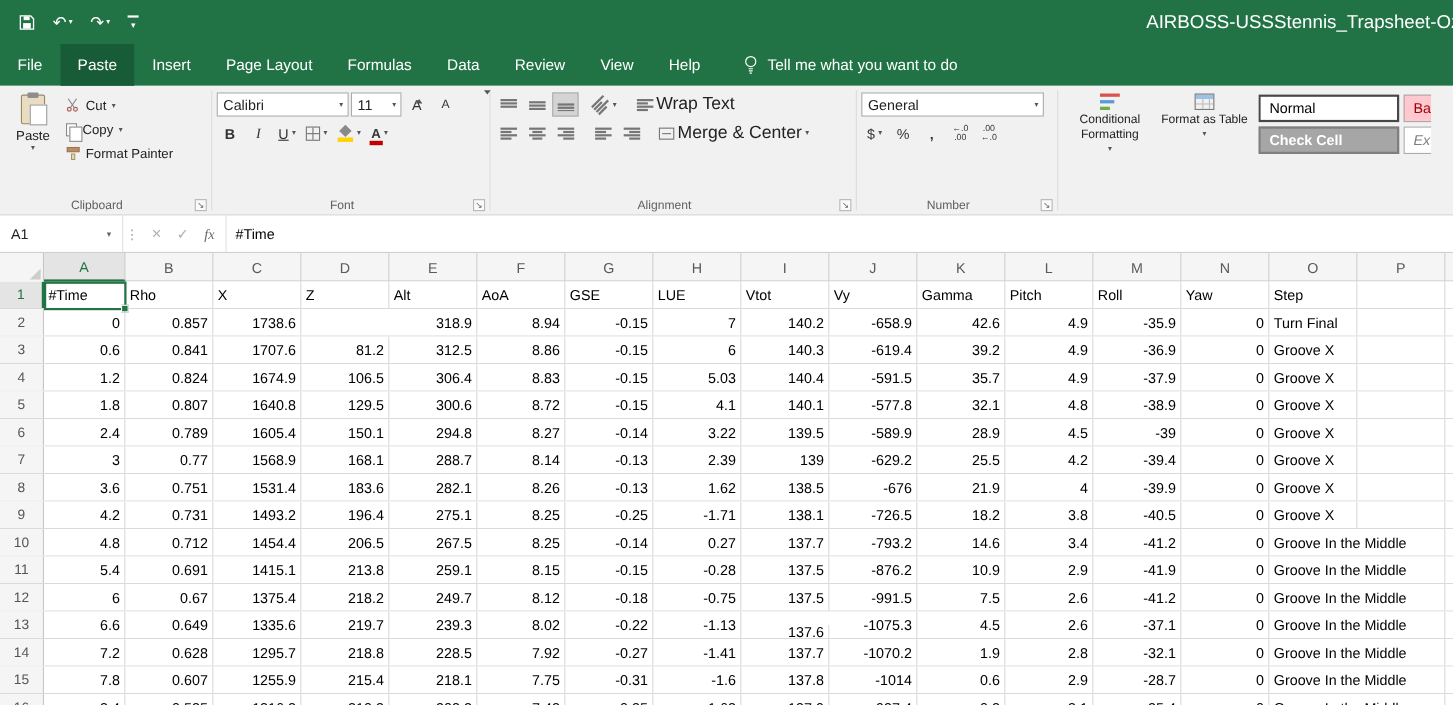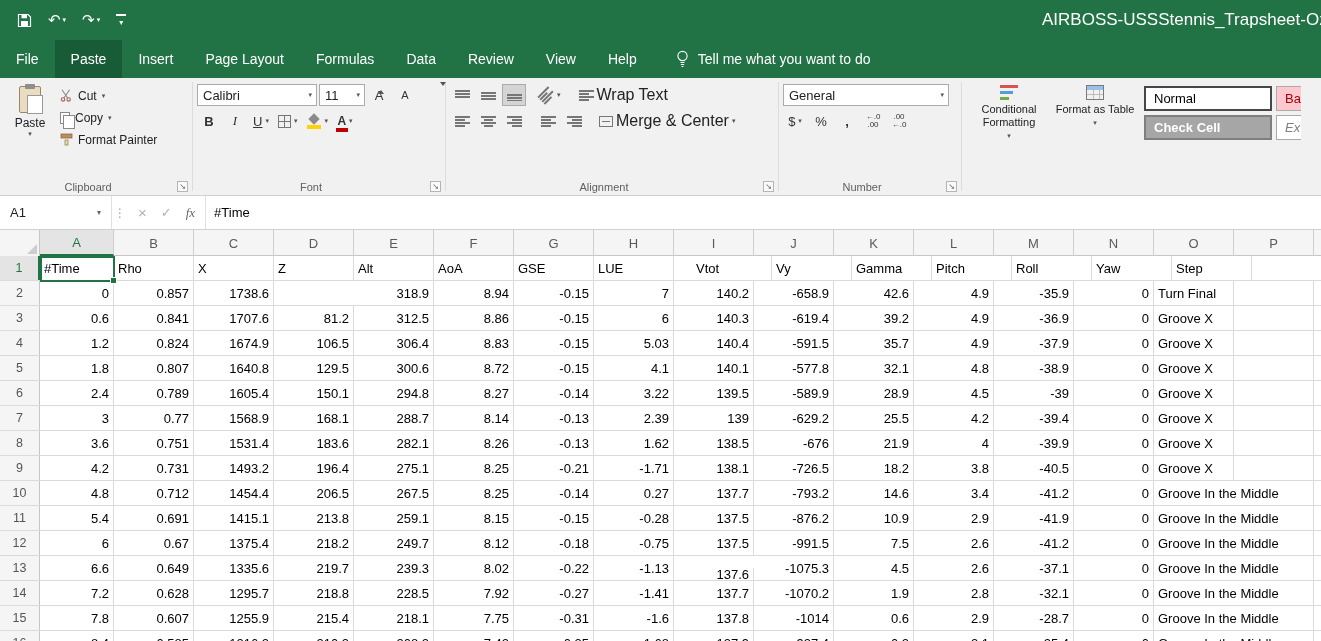--- a/index.html
+++ b/index.html
@@ -430,21 +430,21 @@
       <div class="row">
         <div class="rowno sel">1</div>
         <div class="cell" style="width: 74px;">#Time</div>
         <div class="cell" style="width: 80px;">Rho</div>
         <div class="cell" style="width: 80px;">X</div>
         <div class="cell" style="width: 80px;">Z</div>
         <div class="cell" style="width: 80px;">Alt</div>
         <div class="cell" style="width: 80px;">AoA</div>
         <div class="cell" style="width: 80px;">GSE</div>
         <div class="cell" style="width: 80px;">LUE</div>
-        <div class="cell" style="width: 80px; margin-left: 18px;">Vtot</div>
+        <div class="cell" style="width: 80px;">Vtot</div>
         <div class="cell" style="width: 80px;">Vy</div>
         <div class="cell" style="width: 80px;">Gamma</div>
         <div class="cell" style="width: 80px;">Pitch</div>
         <div class="cell" style="width: 80px;">Roll</div>
         <div class="cell" style="width: 80px;">Yaw</div>
         <div class="cell" style="width: 80px;">Step</div>
         <div class="cell" style="width: 80px;"></div>
       </div>
       <div class="row">
         <div class="rowno">2</div>
@@ -580,21 +580,21 @@
         <div class="cell" style="width: 80px;"></div>
       </div>
       <div class="row">
         <div class="rowno">9</div>
         <div class="cell num" style="width: 74px;">4.2</div>
         <div class="cell num" style="width: 80px;">0.731</div>
         <div class="cell num" style="width: 80px;">1493.2</div>
         <div class="cell num" style="width: 80px;">196.4</div>
         <div class="cell num" style="width: 80px;">275.1</div>
         <div class="cell num" style="width: 80px;">8.25</div>
-        <div class="cell num" style="width: 80px;">-0.21</div>
+        <div class="cell num" style="width: 80px;">-0.25</div>
         <div class="cell num" style="width: 80px;">-1.71</div>
         <div class="cell num" style="width: 80px;">138.1</div>
         <div class="cell num" style="width: 80px;">-726.5</div>
         <div class="cell num" style="width: 80px;">18.2</div>
         <div class="cell num" style="width: 80px;">3.8</div>
         <div class="cell num" style="width: 80px;">-40.5</div>
         <div class="cell num" style="width: 80px;">0</div>
         <div class="cell" style="width: 80px;">Groove X</div>
         <div class="cell" style="width: 80px;"></div>
       </div>

